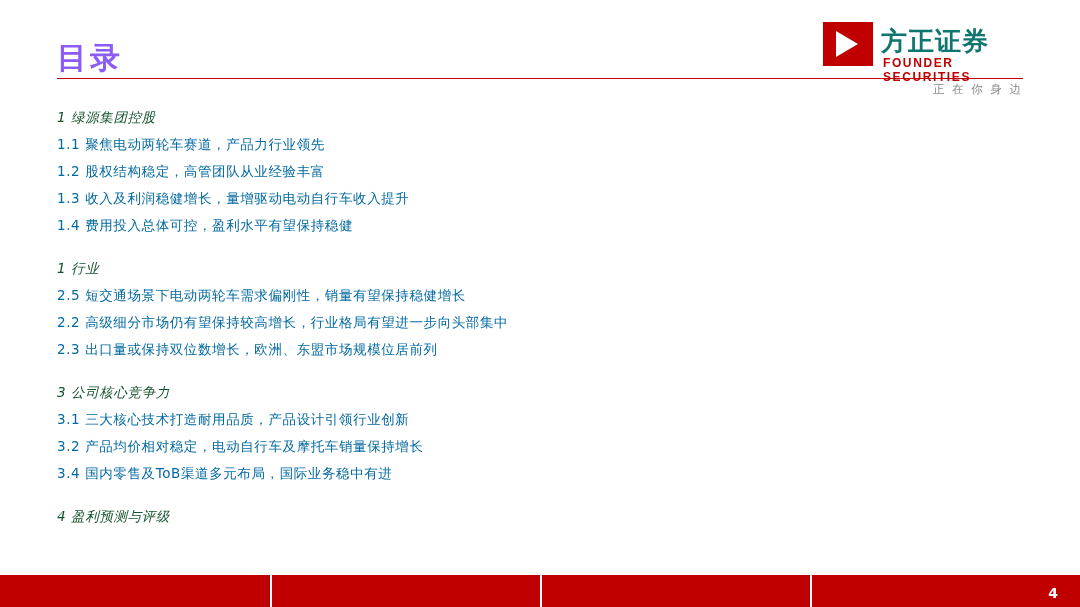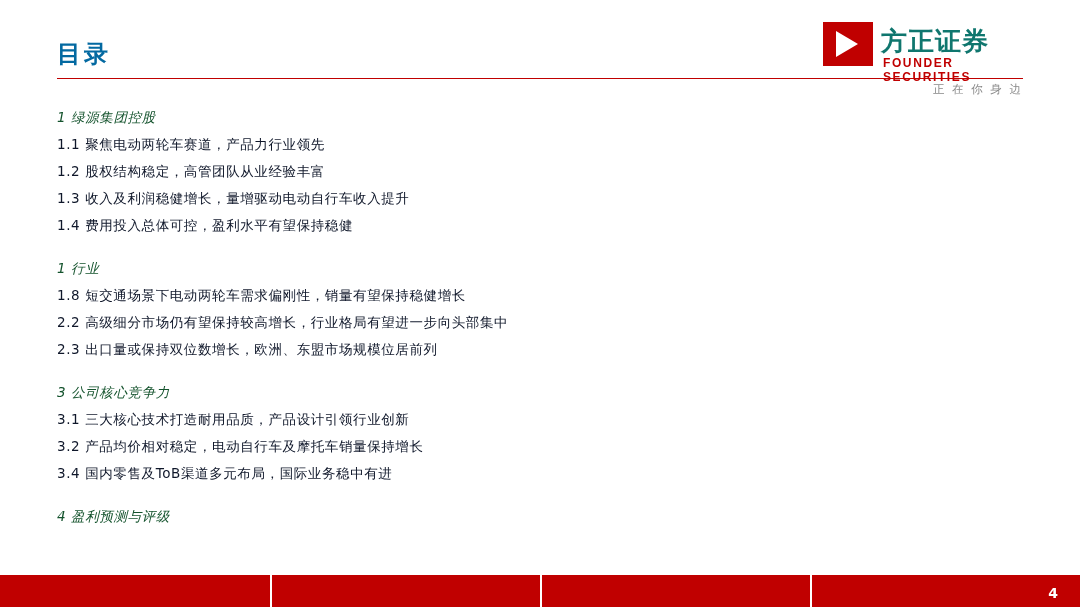--- a/index.html
+++ b/index.html
@@ -25,22 +25,22 @@
     position: absolute;
     left: 0;
     top: 0;
     width: 1080px;
     height: 90px;
   }
   .title {
     position: absolute;
     left: 57px;
     top: 38px;
-    font-size: 24px;
-    color: #0369a1;
+    font-size: 30px;
+    color: #8b5cf6;
     font-weight: bold;
     letter-spacing: 3px;
     font-family: "DejaVu Sans", "Liberation Sans", sans-serif;
   }
   .header-rule {
     position: absolute;
     left: 57px;
     top: 78px;
     width: 966px;
     height: 1px;
@@ -108,21 +108,21 @@
     position: absolute;
     left: 57px;
     top: 104px;
     width: 960px;
   }
   .toc-group {
     margin-bottom: 16px;
   }
   .toc-line {
     font-size: 13.5px;
-    color: #0f172a;
+    color: #0369a1;
     line-height: 27px;
     letter-spacing: 0.6px;
     white-space: nowrap;
     font-family: "DejaVu Sans", "Liberation Sans", sans-serif;
   }
   .toc-line.chapter {
     color: #14532d;
     font-style: italic;
   }
 
@@ -175,21 +175,21 @@
   <div class="toc">
       <div class="toc-group">
         <div class="toc-line chapter">1 绿源集团控股</div>
         <div class="toc-line">1.1 聚焦电动两轮车赛道，产品力行业领先</div>
         <div class="toc-line">1.2 股权结构稳定，高管团队从业经验丰富</div>
         <div class="toc-line">1.3 收入及利润稳健增长，量增驱动电动自行车收入提升</div>
         <div class="toc-line">1.4 费用投入总体可控，盈利水平有望保持稳健</div>
       </div>
       <div class="toc-group">
         <div class="toc-line chapter">1 行业</div>
-        <div class="toc-line">1.8 短交通场景下电动两轮车需求偏刚性，销量有望保持稳健增长</div>
+        <div class="toc-line">2.5 短交通场景下电动两轮车需求偏刚性，销量有望保持稳健增长</div>
         <div class="toc-line">2.2 高级细分市场仍有望保持较高增长，行业格局有望进一步向头部集中</div>
         <div class="toc-line">2.3 出口量或保持双位数增长，欧洲、东盟市场规模位居前列</div>
       </div>
       <div class="toc-group">
         <div class="toc-line chapter">3 公司核心竞争力</div>
         <div class="toc-line">3.1 三大核心技术打造耐用品质，产品设计引领行业创新</div>
         <div class="toc-line">3.2 产品均价相对稳定，电动自行车及摩托车销量保持增长</div>
         <div class="toc-line">3.4 国内零售及ToB渠道多元布局，国际业务稳中有进</div>
       </div>
       <div class="toc-group">

